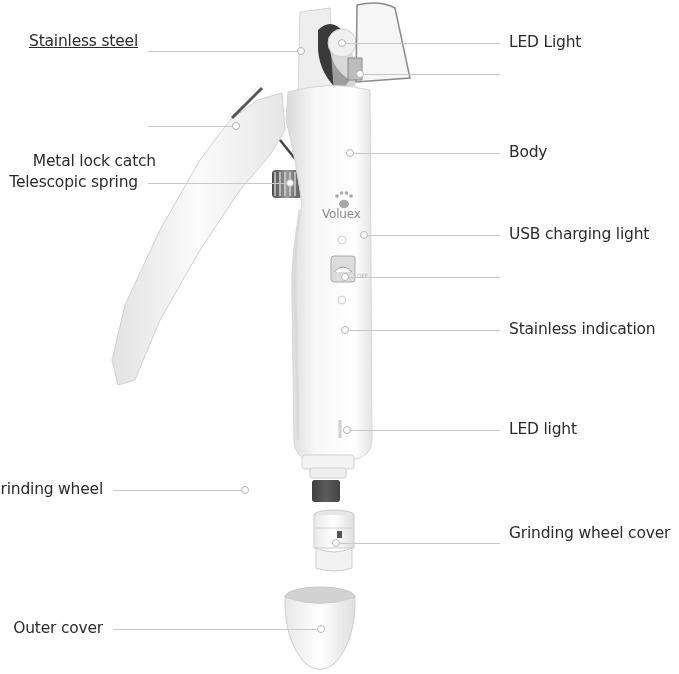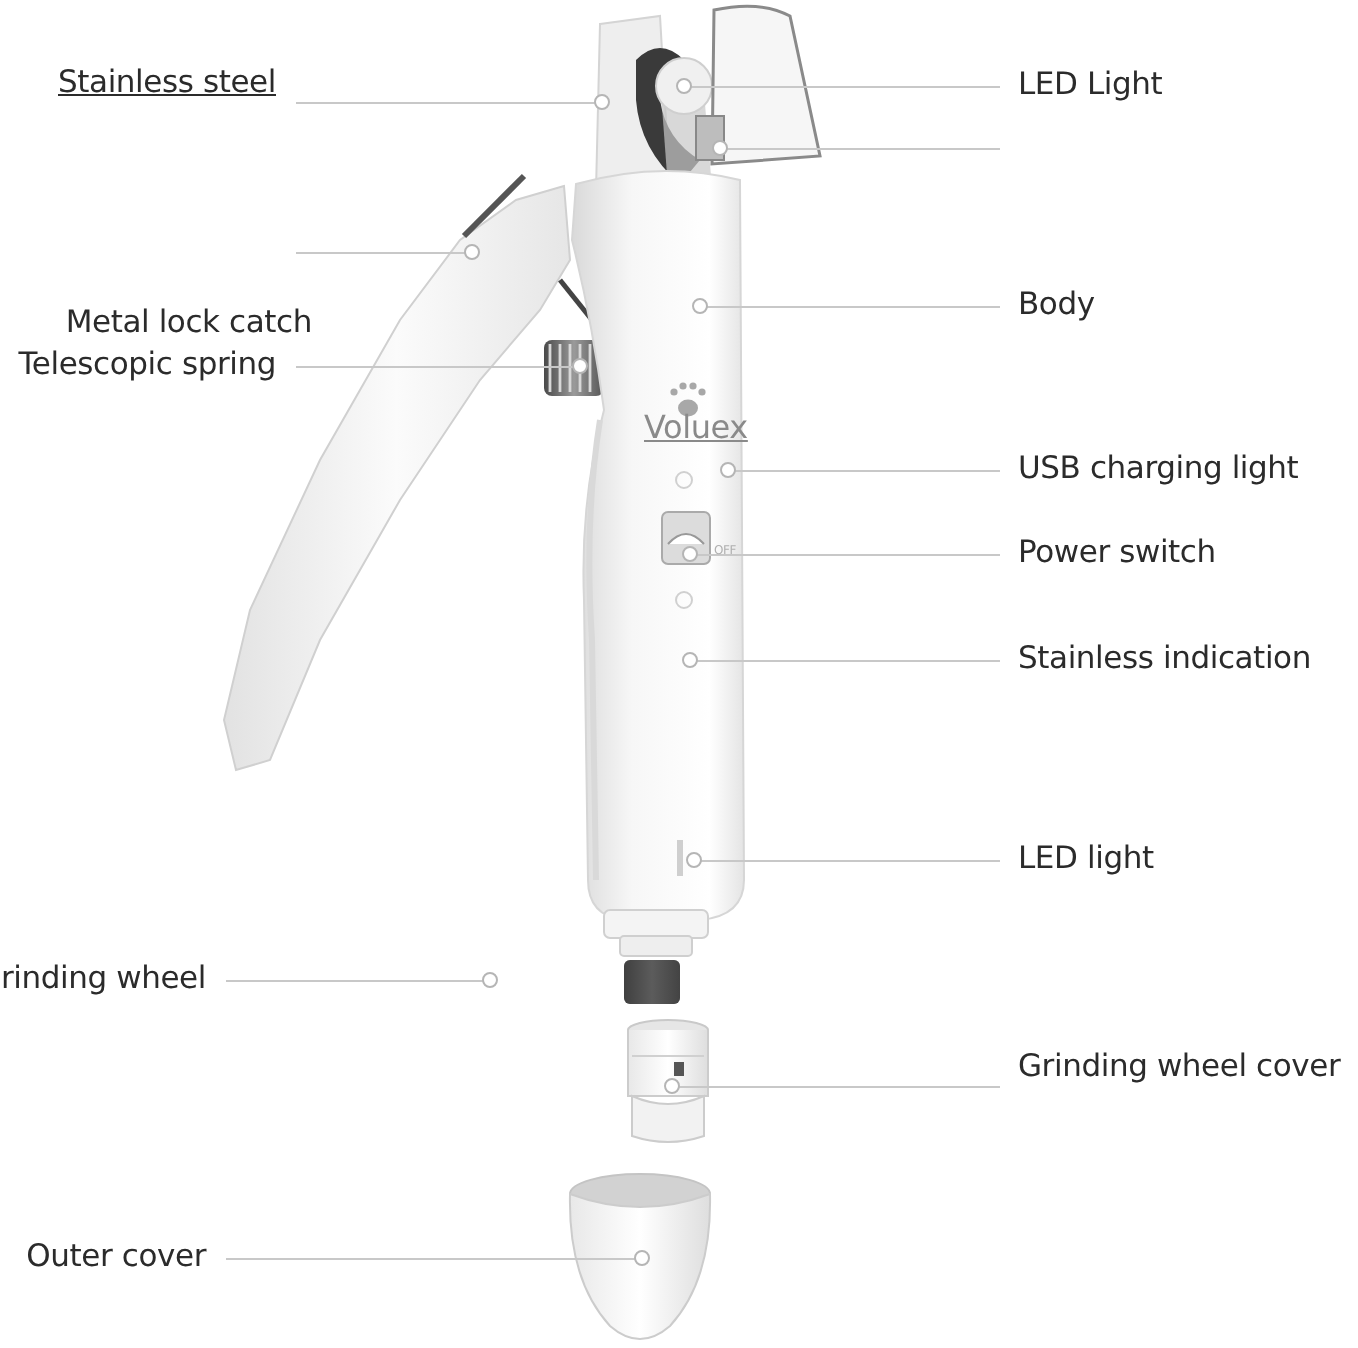--- a/index.html
+++ b/index.html
@@ -121,32 +121,31 @@
   <div class="dot" style="left:321px; top:629px;"></div>
   <div class="dot" style="left:342px; top:43px;"></div>
   <div class="dot" style="left:360px; top:74px;"></div>
   <div class="dot" style="left:350px; top:153px;"></div>
   <div class="dot" style="left:364px; top:235px;"></div>
   <div class="dot" style="left:345px; top:277px;"></div>
   <div class="dot" style="left:345px; top:330px;"></div>
   <div class="dot" style="left:347px; top:430px;"></div>
   <div class="dot" style="left:336px; top:543px;"></div>
 
-  <div class="label" style="left:322px; top:208px; font-size:16px; line-height:12px; color:#8a8a8a;text-decoration:underline;">Voluex</div>
+  <div class="label" style="left:322px; top:208px; font-size:12px; line-height:12px; color:#8a8a8a;">Voluex</div>
   <div class="label" style="left:357px; top:272px; font-size:6px; line-height:8px; color:#b0b0b0;">OFF</div>
 
   <div class="label left" style="right:541px; top:32px;text-decoration:underline;">
     <div>Stainless steel</div>
   </div>
   <div class="label left" style="right:523px; top:116px;margin-top:36px;">Metal lock catch</div>
   <div class="label left" style="right:541px; top:173px;text-align:center;">Telescopic spring</div>
   <div class="label left" style="right:576px; top:480px;">Grinding wheel</div>
   <div class="label left" style="right:576px; top:619px;">Outer cover</div>
 
   <div class="label" style="left:509px; top:33px;">LED Light</div>
   <div class="label" style="left:509px; top:143px;text-align:center;">Body</div>
   <div class="label" style="left:509px; top:225px;">USB charging light</div>
-  <div class="label" style="left:509px; top:267px;">Power switch</div>
   <div class="label" style="left:509px; top:320px;">Stainless indication</div>
   <div class="label" style="left:509px; top:420px;">LED light</div>
   <div class="label" style="left:509px; top:524px;">Grinding wheel cover</div>
 
 </div>
 
 </body></html>

